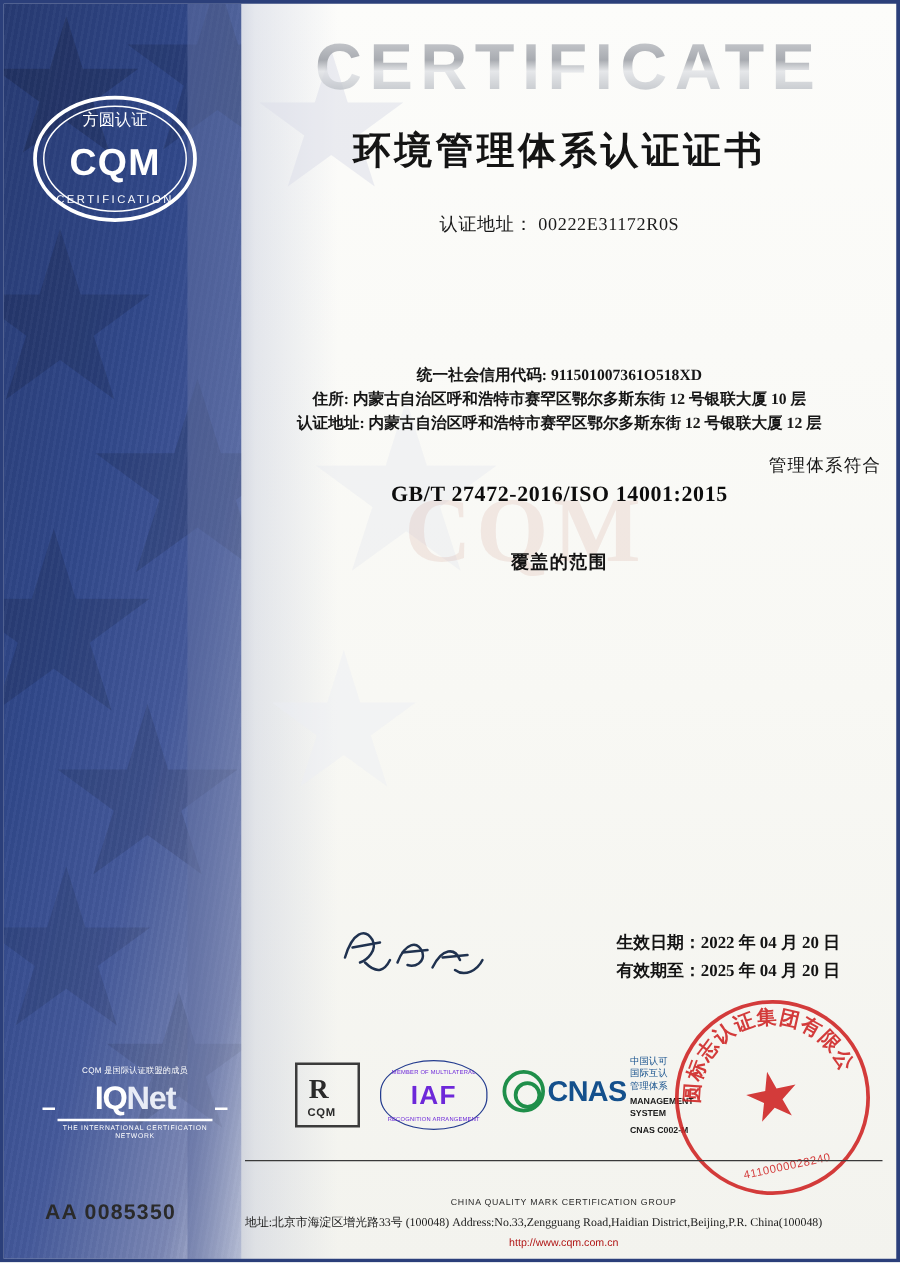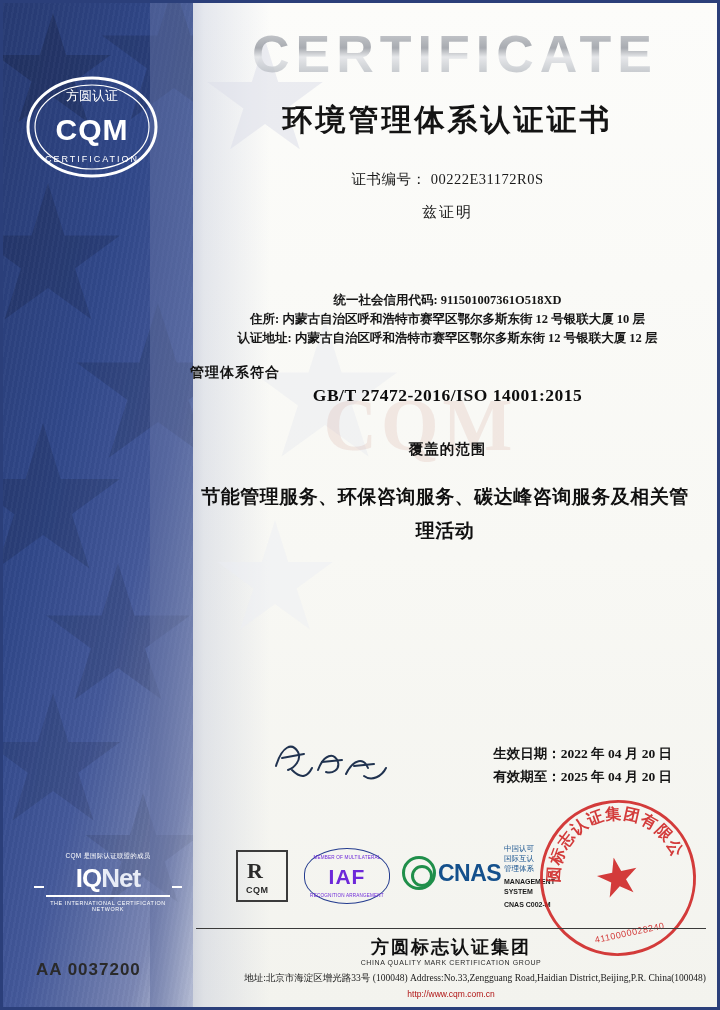--- a/index.html
+++ b/index.html
@@ -154,23 +154,23 @@
   }
   .meta.l1 { top: 292px; }
   .meta.l2 { top: 311px; }
   .meta.l3 { top: 330px; }
 
   .conform-label {
     position: absolute;
     left: 190px;
     top: 364px;
     width: 515px;
-    text-align: left;
+    text-align: right;
     font-size: 14px;
-    font-weight: bold;
+    font-weight: normal;
     color: #141414;
     letter-spacing: 1px;
   }
   .standard {
     position: absolute;
     left: 190px;
     top: 385px;
     width: 515px;
     text-align: center;
     font-size: 17.5px;
@@ -449,21 +449,21 @@
     font-size: 7px;
     font-family: "Liberation Sans", sans-serif;
     color: #2a2a2a;
     letter-spacing: .6px;
   }
   .footer-addr {
     position: absolute;
     left: 196px;
     right: 14px;
     top: 972px;
-    text-align: right;
+    text-align: left;
     font-size: 9.5px;
     color: #1a1a1a;
   }
   .footer-url {
     position: absolute;
     left: 196px;
     right: 14px;
     top: 989px;
     text-align: center;
     font-size: 8.5px;
@@ -524,32 +524,30 @@
       <text x="68" y="66" text-anchor="middle" font-family="Liberation Sans, sans-serif" font-size="30" font-weight="bold" fill="#ffffff" letter-spacing="1">CQM</text>
       <text x="68" y="88" text-anchor="middle" font-family="Liberation Sans, sans-serif" font-size="9" fill="#ffffff" letter-spacing="2">CERTIFICATION</text>
     </svg>
   </div>
 
   <div class="watermark">CQM</div>
 
   <div class="head-word">CERTIFICATE</div>
 
   <div class="title-cn">环境管理体系认证证书</div>
-  <div class="cert-no">证书编号： 00222E31172R0S</div>
-  <div class="hereby">兹证明</div>
+  <div class="cert-no">认证地址： 00222E31172R0S</div>
 
   <div class="meta l1">统一社会信用代码: 911501007361O518XD</div>
   <div class="meta l2">住所: 内蒙古自治区呼和浩特市赛罕区鄂尔多斯东街 12 号银联大厦 10 层</div>
   <div class="meta l3">认证地址: 内蒙古自治区呼和浩特市赛罕区鄂尔多斯东街 12 号银联大厦 12 层</div>
 
   <div class="conform-label">管理体系符合</div>
   <div class="standard">GB/T 27472-2016/ISO 14001:2015</div>
 
   <div class="scope-label">覆盖的范围</div>
-  <div class="scope-text">节能管理服务、环保咨询服务、碳达峰咨询服务及相关管理活动</div>
 
 
   <div class="signature">
     <svg viewBox="0 0 130 50" width="130" height="50">
       <g fill="none" stroke="#20324f" stroke-width="2" stroke-linecap="round">
         <path d="M8 30 C14 10, 24 6, 30 16 C34 24, 26 32, 20 34"></path>
         <path d="M14 22 L36 18"></path>
         <path d="M24 34 C34 44, 40 40, 44 32"></path>
         <path d="M50 34 C56 18, 66 16, 70 26 C72 34, 64 38, 58 36"></path>
         <path d="M54 26 L74 24"></path>
@@ -611,20 +609,19 @@
       </defs>
       <text>
         <textPath href="#sealArc" startOffset="50%" text-anchor="middle">方圆标志认证集团有限公司</textPath>
       </text>
     </svg>
     <div class="inner-star"></div>
     <div class="code">4110000028240</div>
   </div>
 
   <div class="footer-rule"></div>
-  <div class="footer-org">方圆标志认证集团</div>
   <div class="footer-org-en">CHINA QUALITY MARK CERTIFICATION GROUP</div>
   <div class="footer-addr">地址:北京市海淀区增光路33号 (100048)  Address:No.33,Zengguang Road,Haidian District,Beijing,P.R. China(100048)</div>
   <div class="footer-url">http://www.cqm.com.cn</div>
 
-  <div class="serial">AA 0037200</div>
+  <div class="serial">AA 0085350</div>
 
 </div>
 
 </body></html>

